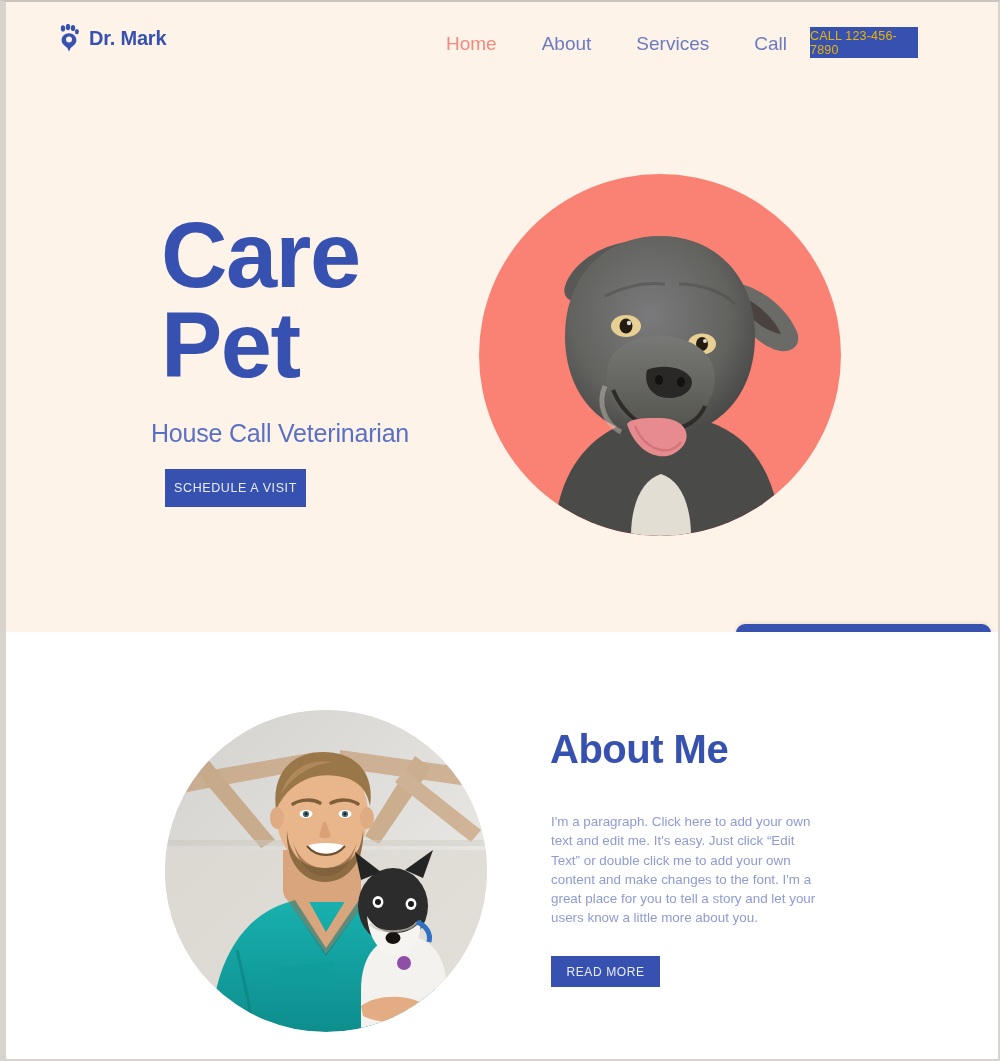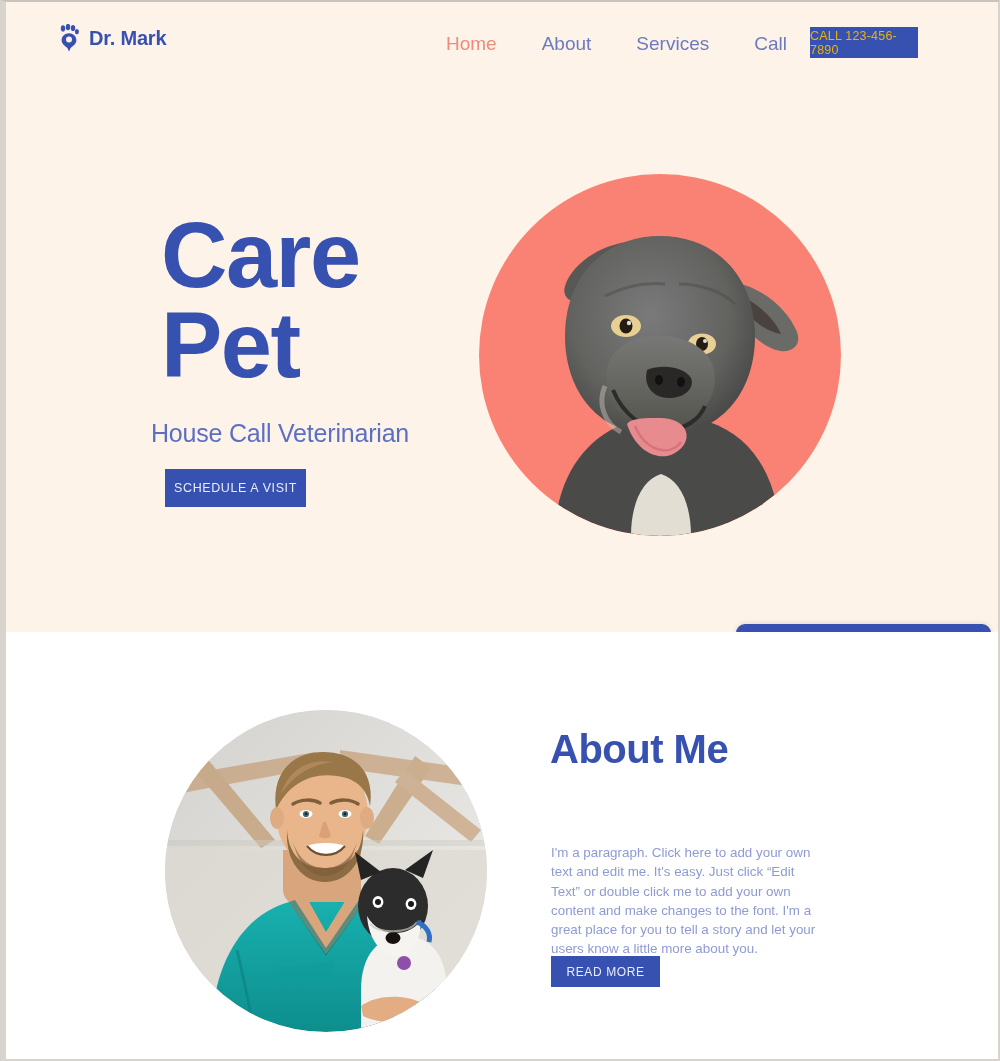--- a/index.html
+++ b/index.html
@@ -185,21 +185,20 @@
     color: #3751b0;
     letter-spacing: -0.5px;
   }
   .about-text {
     position: absolute;
     left: 545px; top: 180px;
     width: 272px;
     font-size: 13.4px;
     line-height: 19.3px;
     color: #8e9bd3;
-    margin-top: 31px;
   }
   .read-more {
     position: absolute;
     left: 545px; top: 324px;
     width: 109px; height: 31px;
     background: #3751b0;
     color: #e9ecf8;
     font-size: 12px;
     display: flex;
     align-items: center;

